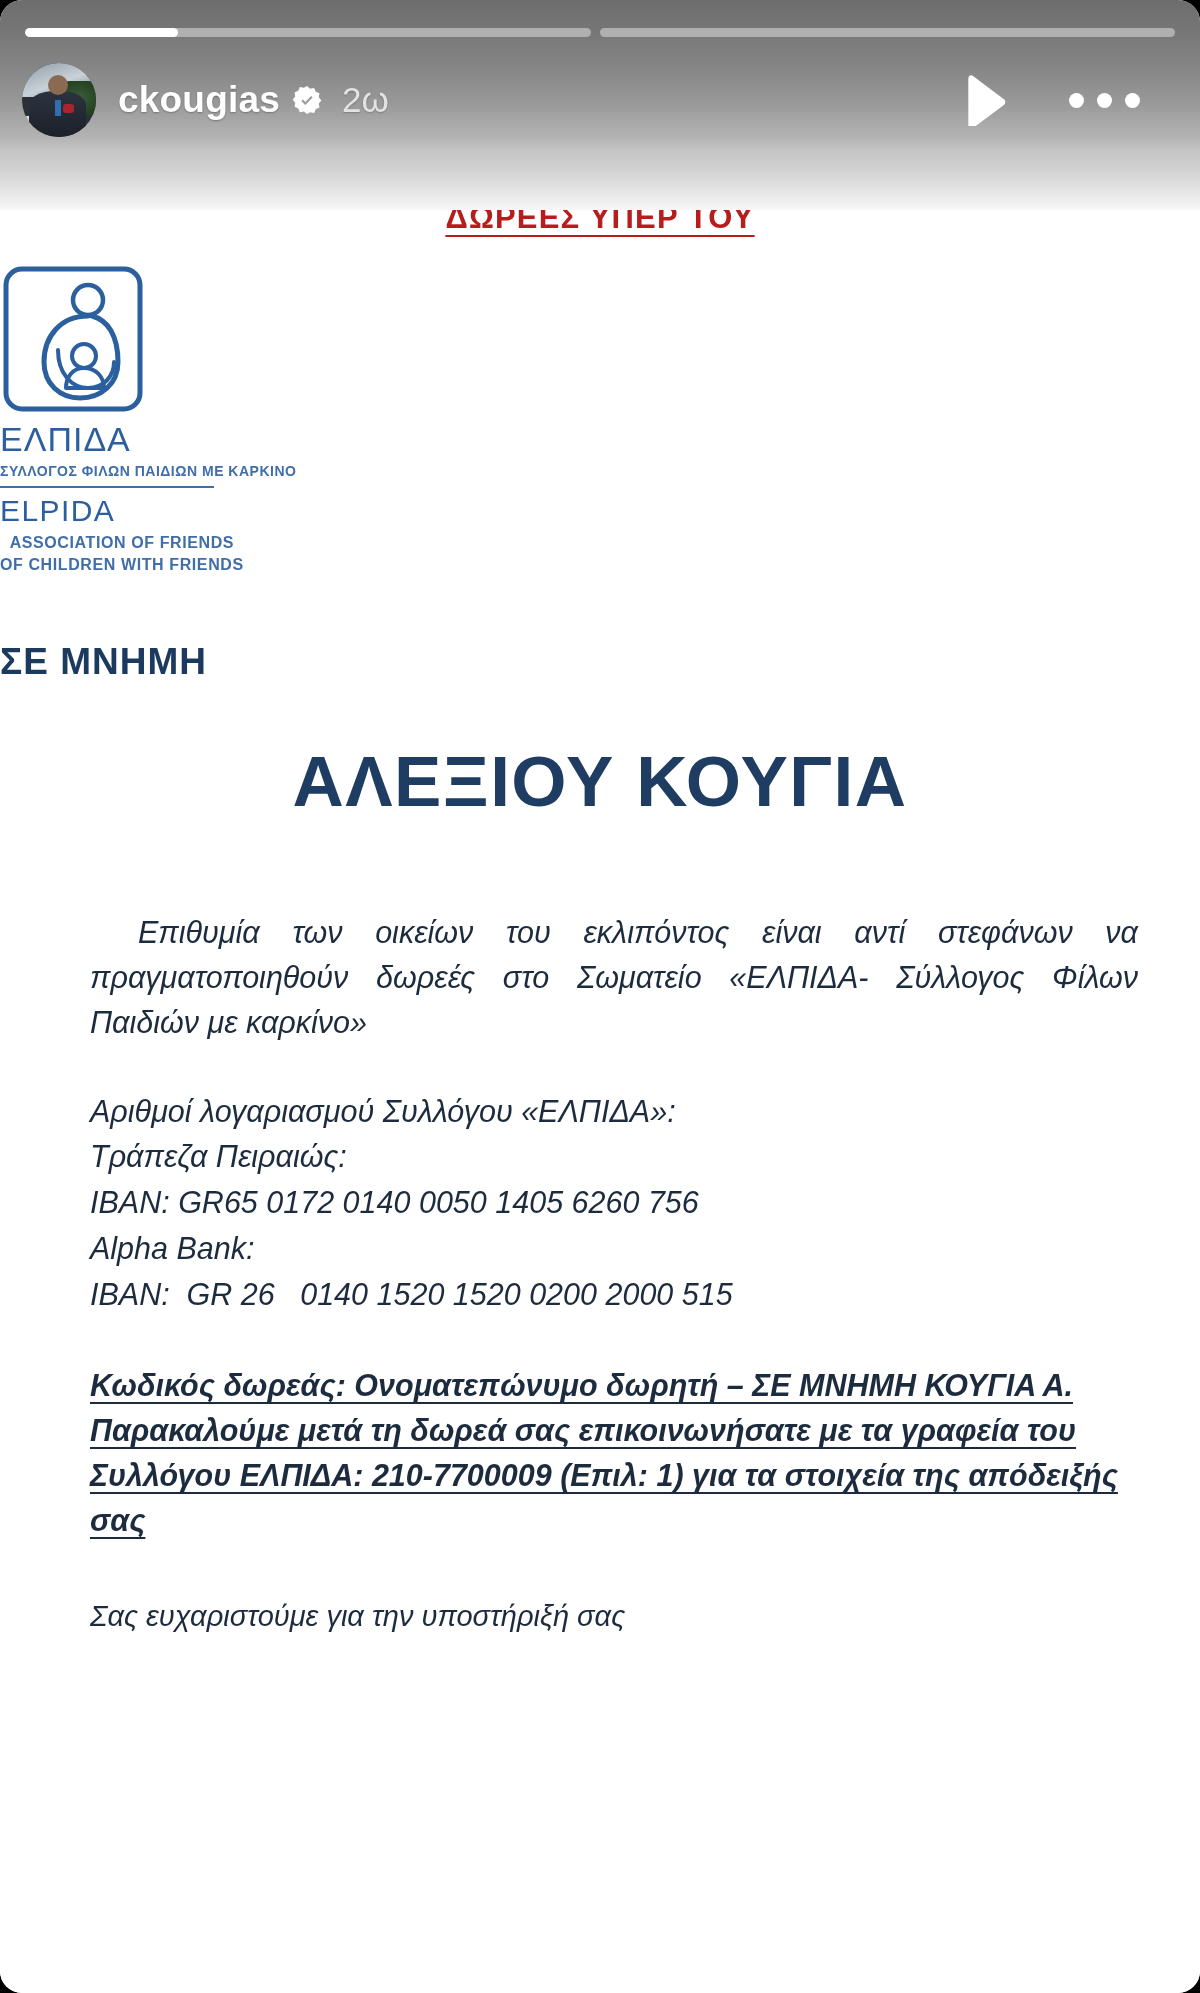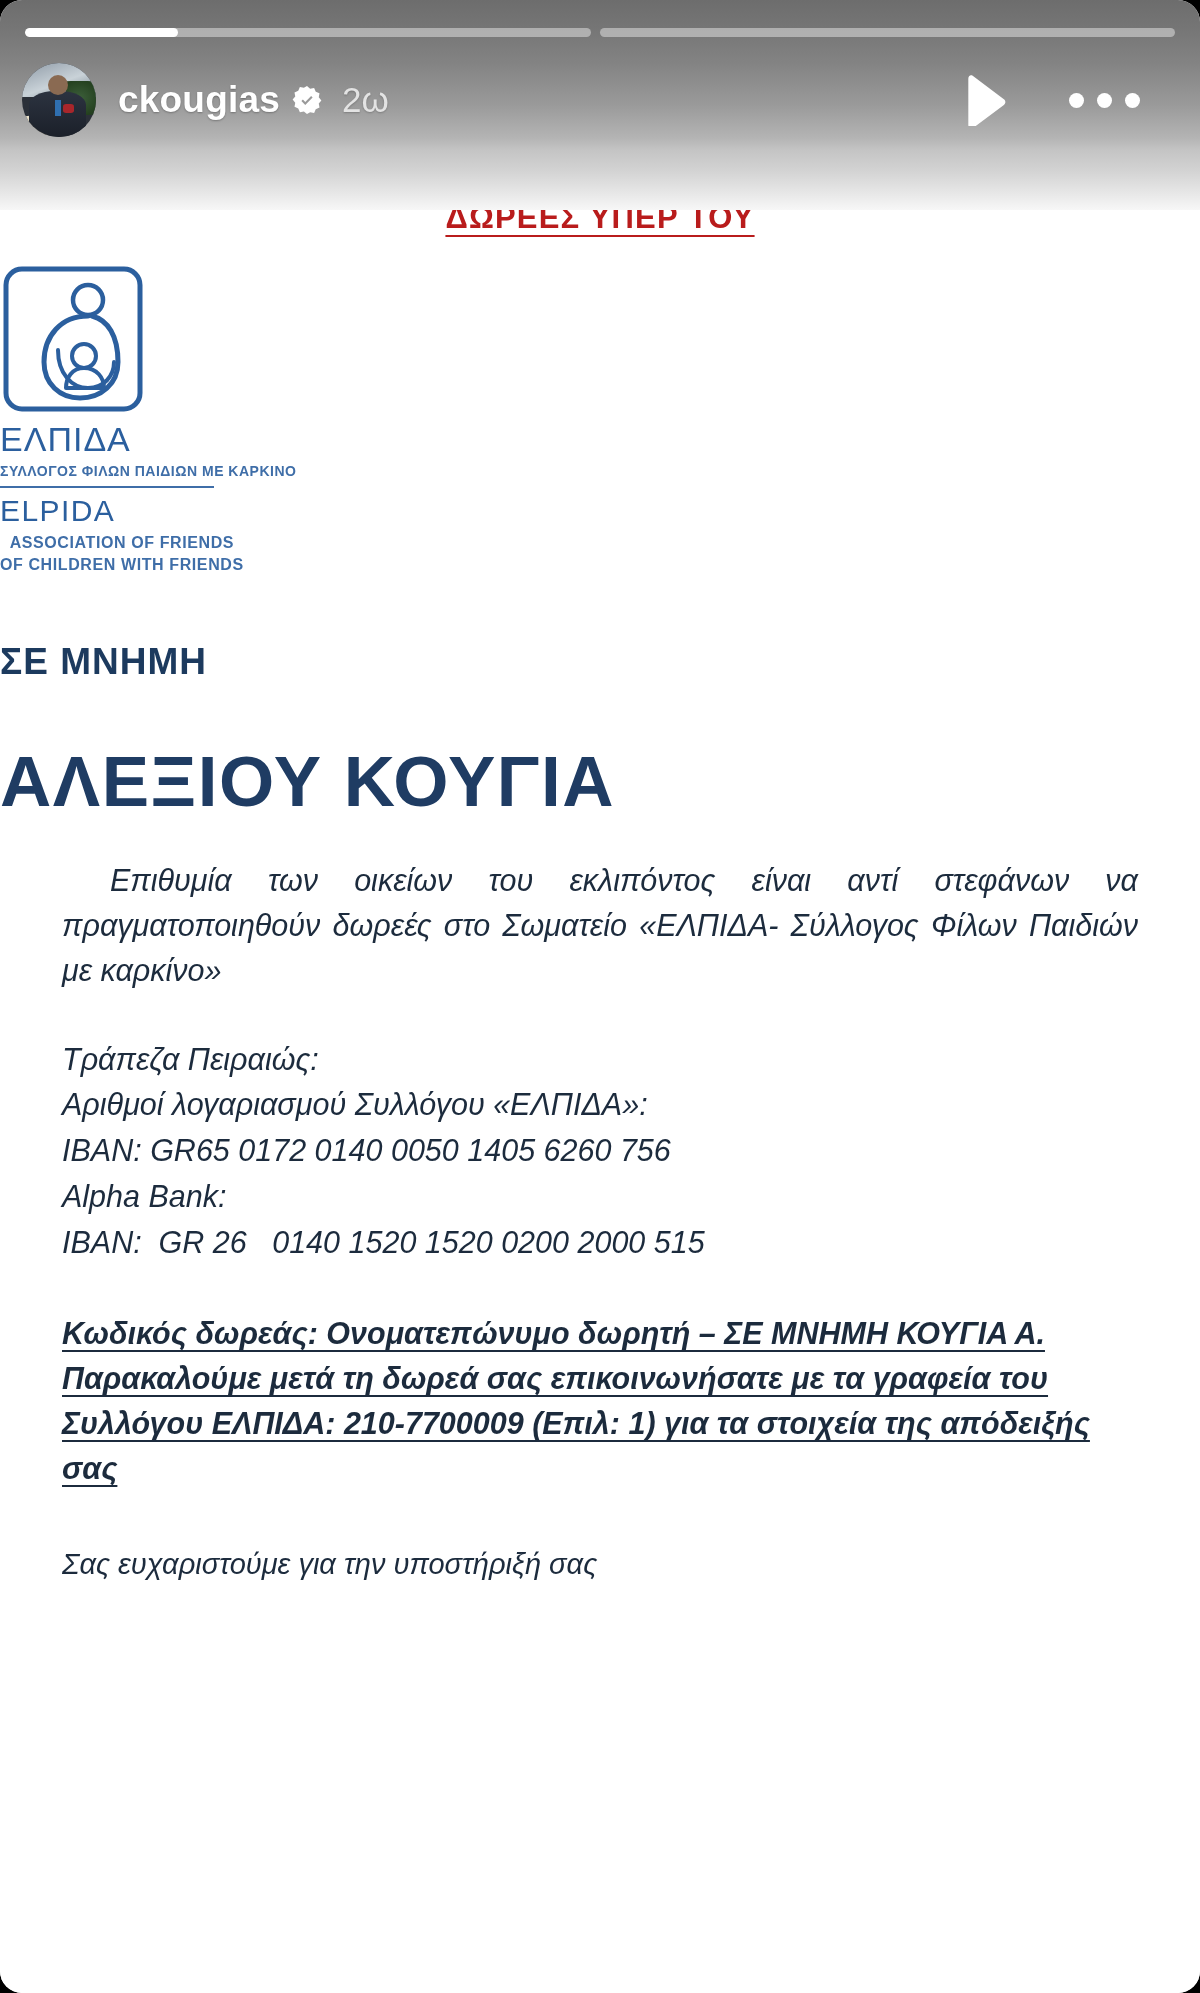--- a/index.html
+++ b/index.html
@@ -276,31 +276,31 @@
   .in-memory {
     margin-top: 66px;
     text-align: left;
     font-size: 37px;
     font-weight: 700;
     letter-spacing: 1px;
     color: #1c3a5e;
   }
   .deceased-name {
     margin-top: 58px;
-    text-align: left;
+    text-align: center;
     font-size: 71px;
     font-weight: 700;
     letter-spacing: 1.5px;
     color: #1f3c63;
   }
 
   
   .body-wrap {
-    margin-top: 36px;
-    padding: 0 62px 0 62px;
+    margin-top: 88px;
+    padding: 0 62px 0 90px;
     color: #1c2b3d;
   }
   .para {
     font-size: 30.5px;
     line-height: 1.47;
     font-style: italic;
     text-align: justify;
     margin: 0;
   }
   .para.indent {
@@ -416,22 +416,22 @@
     </div>
 
     <div class="in-memory">ΣΕ ΜΝΗΜΗ</div>
     <div class="deceased-name">ΑΛΕΞΙΟΥ ΚΟΥΓΙΑ</div>
 
     <div class="body-wrap">
 
       <p class="para indent">Επιθυμία των οικείων του εκλιπόντος είναι αντί στεφάνων να πραγματοποιηθούν δωρεές στο Σωματείο «ΕΛΠΙΔΑ- Σύλλογος Φίλων Παιδιών με καρκίνο»</p>
 
       <div class="para-block">
+        <p class="para-line">Αριθμοί λογαριασμού Συλλόγου «ΕΛΠΙΔΑ»:</p>
         <p class="para-line">Τράπεζα Πειραιώς:</p>
-        <p class="para-line">Αριθμοί λογαριασμού Συλλόγου «ΕΛΠΙΔΑ»:</p>
         <p class="para-line">IBAN: GR65 0172 0140 0050 1405 6260 756</p>
         <p class="para-line">Alpha Bank:</p>
         <p class="para-line">IBAN:  GR 26   0140 1520 1520 0200 2000 515</p>
       </div>
 
       <div class="para-underline">
         <p class="para">Κωδικός δωρεάς: Ονοματεπώνυμο δωρητή –  ΣΕ ΜΝΗΜΗ ΚΟΥΓΙΑ Α. Παρακαλούμε μετά τη δωρεά σας επικοινωνήσατε με τα γραφεία του Συλλόγου ΕΛΠΙΔΑ: 210-7700009 (Επιλ: 1) για τα στοιχεία της απόδειξής σας</p>
       </div>
 
       <p class="para thanks">Σας ευχαριστούμε για την υποστήριξή σας</p>

